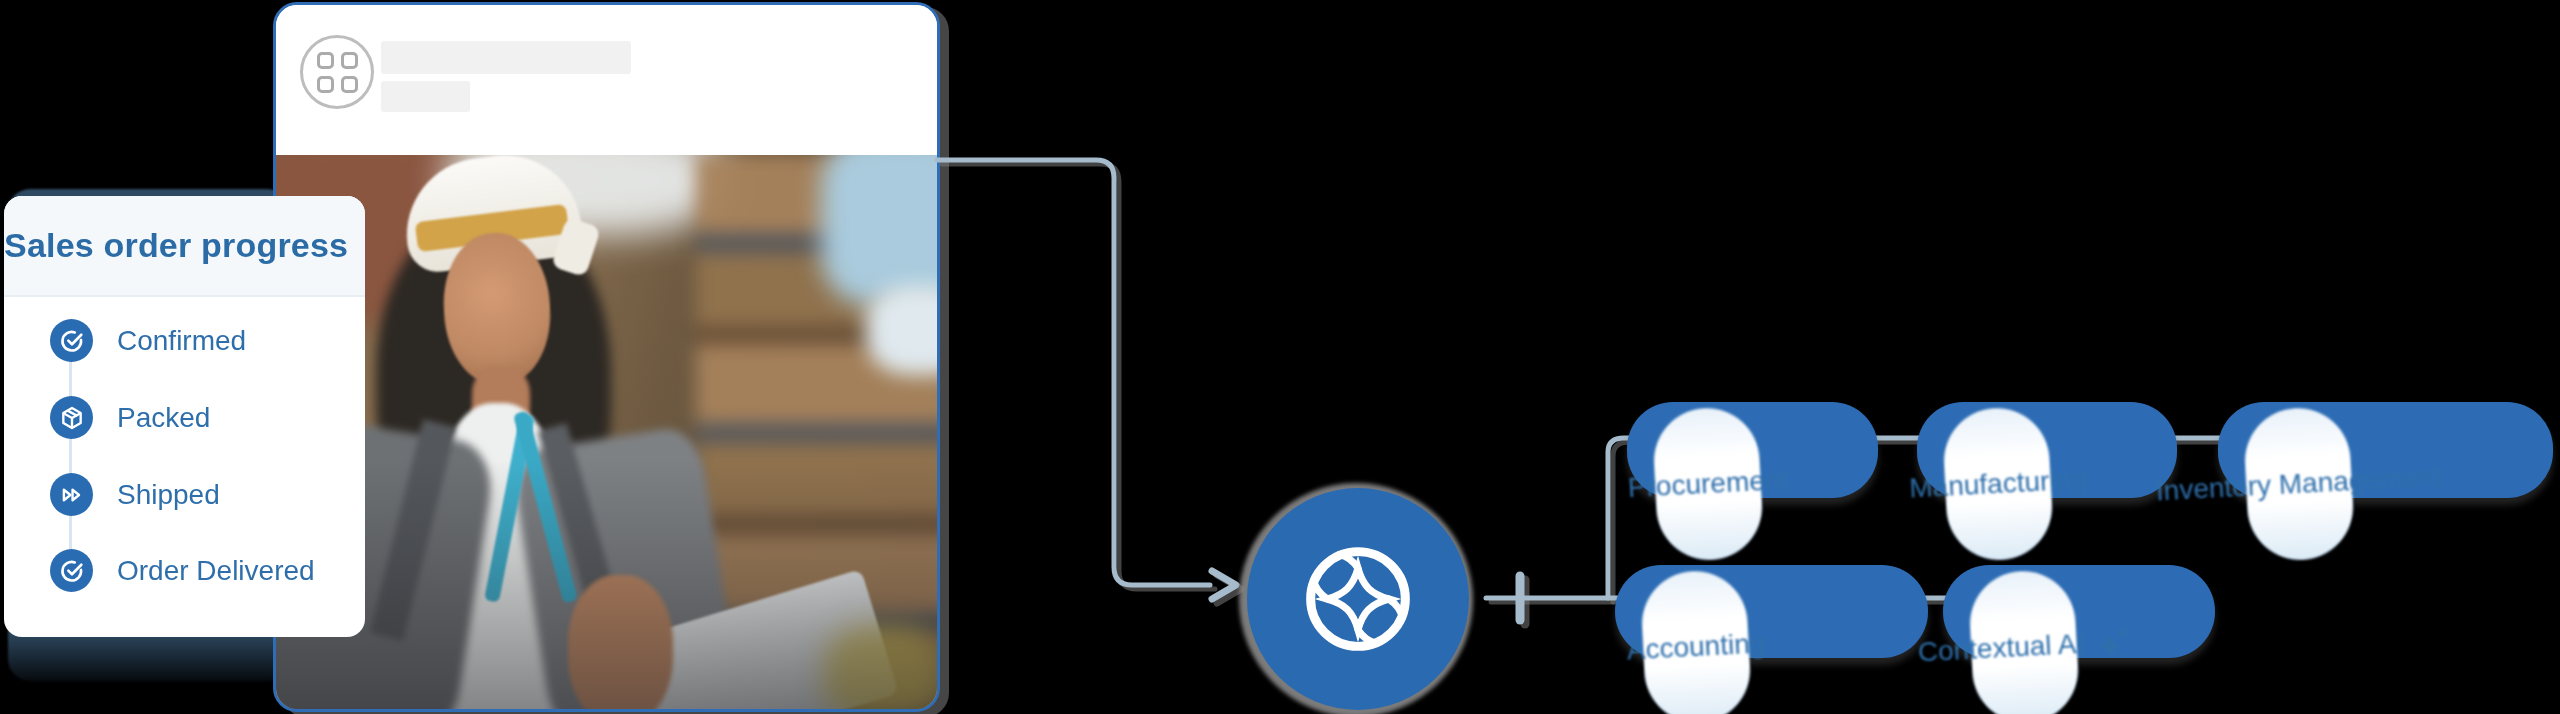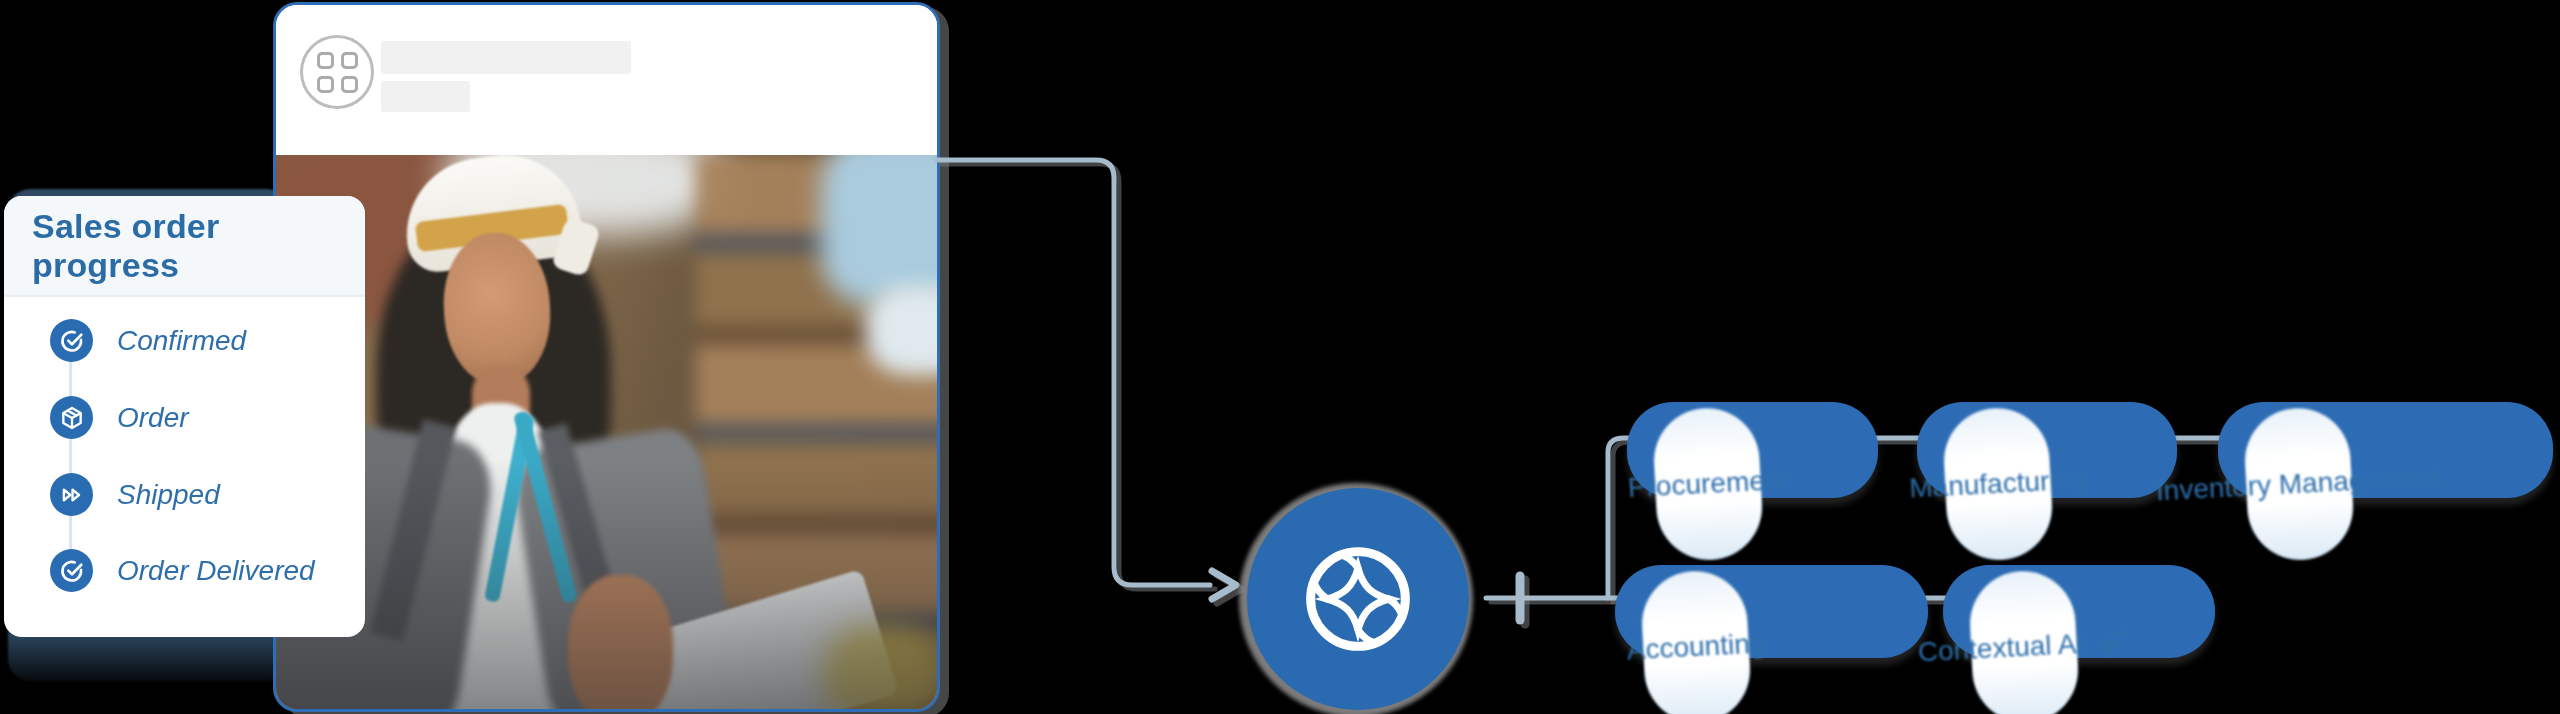--- a/index.html
+++ b/index.html
@@ -59,29 +59,29 @@
   .tablet { left:330px; top:452px; width:280px; height:130px; background:linear-gradient(180deg,#eceeee,#c3c7c8);
             transform:rotate(-17deg); border-radius:10px; filter:blur(1px); }
   .hand  { left:292px; top:420px; width:105px; height:150px; background:#c18a65; border-radius:45%; filter:blur(2px); }
   .bx-yellow { left:548px; top:470px; width:120px; height:100px; background:#c7b355; border-radius:40%; filter:blur(14px); opacity:.8; }
   .vignette { left:0; top:0; width:100%; height:100%; background:linear-gradient(180deg, rgba(0,0,0,0) 55%, rgba(28,28,32,0.5) 100%); }
 
   
   .sales-card { position:absolute; left:4px; top:196px; width:361px; height:441px; background:#fff;
     border-radius:18px; z-index:3; overflow:hidden; }
   .sales-card .card-header { height:101px; background:#f4f8fb; border-bottom:2px solid #e7eef4;
-    display:flex; align-items:center; padding-left:28px; }
+    display:flex; align-items:center; }
   .sales-title { font-size:34px; font-weight:600; color:#2c6ca6; letter-spacing:0.2px; }
   .steps { position:absolute; left:0; top:103px; width:100%; height:338px; }
   .steps .vline { position:absolute; left:65px; top:62px; width:3px; height:188px; background:#d9e6f2; }
   .step { position:absolute; left:0; width:100%; height:43px; display:flex; align-items:center; }
   .step .bullet { position:absolute; left:46px; width:43px; height:43px; border-radius:50%;
     background:#2a6cb1; display:flex; align-items:center; justify-content:center; }
   .step .bullet svg { width:26px; height:26px; }
-  .step .lbl { position:absolute; left:113px; font-size:28px; font-weight:500; color:#2e6fab;font-style:italic; }
+  .step .lbl { position:absolute; left:113px; font-size:28px; font-weight:500; color:#2e6fab; }
   .s0 { top:20px; } .s1 { top:97px; } .s2 { top:174px; } .s3 { top:250px;padding-left:34px; }
 
   
   .hub-halo { position:absolute; left:1239px; top:483px; width:234px; height:234px; border-radius:50%;
     background:rgba(136,136,136,0.9); filter:blur(2px); z-index:4; }
   .hub { position:absolute; left:1247px; top:488px; width:222px; height:222px; border-radius:50%;
     background:#2a6ab1; z-index:5; display:flex; align-items:center; justify-content:center; }
   .hub svg { width:128px; height:128px; }
 
   
@@ -190,21 +190,21 @@
 
       <div class="step s1">
         <div class="bullet">
           <svg viewBox="0 0 24 24" fill="none" stroke="#fff" stroke-width="2.2" stroke-linecap="round" stroke-linejoin="round">
             <path d="M12 2.8 L20 7.4 V16.6 L12 21.2 L4 16.6 V7.4 Z"></path>
             <path d="M4.6 7.8 L12 12 L19.4 7.8"></path>
               <path d="M12 12 V20.6"></path>
               <path d="M8 5.2 L16 9.6"></path>
           </svg>
         </div>
-        <div class="lbl">Order</div>
+        <div class="lbl">Packed</div>
       </div>
 
       <div class="step s2">
         <div class="bullet">
           <svg viewBox="0 0 24 24" fill="none" stroke="#fff" stroke-width="2.2" stroke-linecap="round" stroke-linejoin="round">
             <path d="M4.5 7.2 L10.5 12 L4.5 16.8 Z"></path>
               <path d="M12.5 7.2 L18.5 12 L12.5 16.8 Z"></path>
           </svg>
         </div>
         <div class="lbl">Shipped</div>

